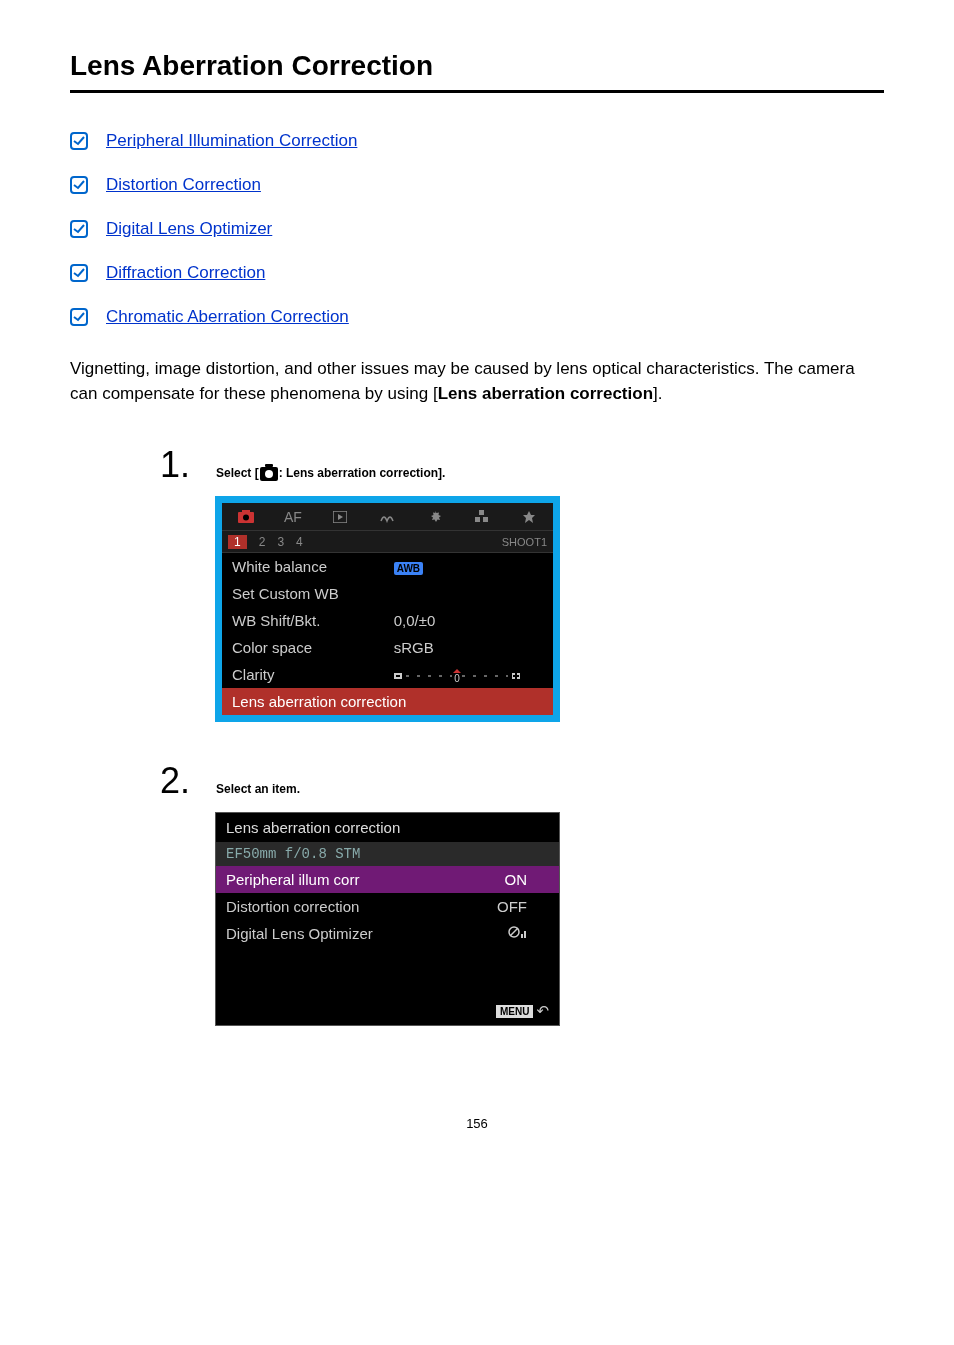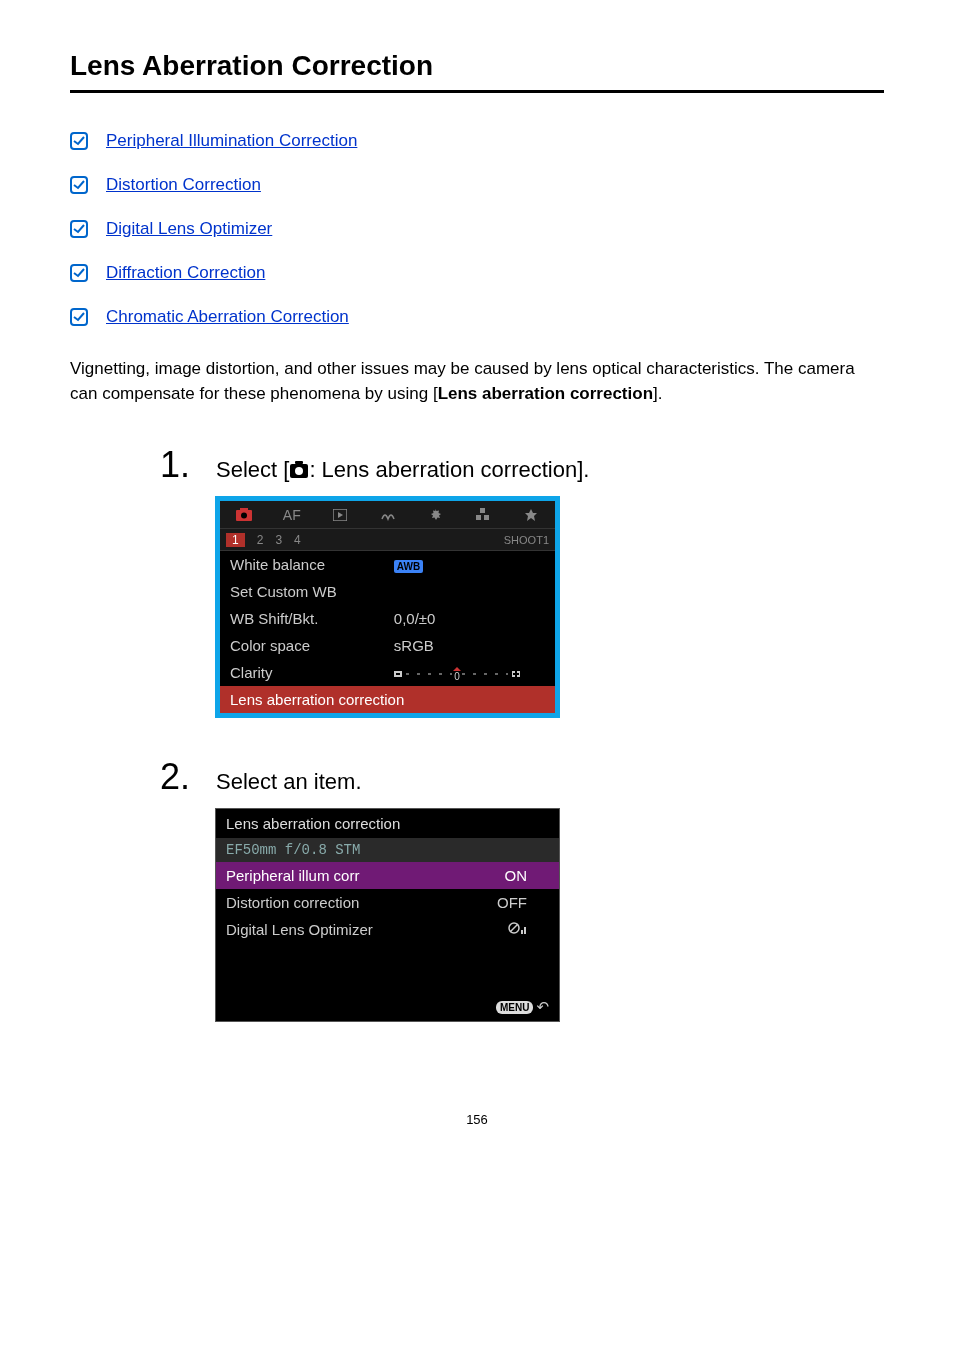--- a/index.html
+++ b/index.html
@@ -67,22 +67,22 @@
       margin-bottom: 10px;
     }
     .step-num {
       font-size: 36px;
       font-weight: normal;
       margin-right: 16px;
       width: 40px;
       text-align: left;
     }
     .step-title {
-      font-size: 22px;
-      font-weight: normal;
+      font-size: 12px;
+      font-weight: bold;
     }
     .cam-icon-inline {
       display: inline-block;
       width: 18px;
       height: 14px;
       background: #000;
       border-radius: 2px;
       position: relative;
       vertical-align: middle;
       margin: 0 1px;
@@ -105,21 +105,21 @@
       width: 8px;
       height: 8px;
       background: #fff;
       border-radius: 50%;
     }
     
     .menu-screen {
       width: 345px;
       margin-left: 55px;
       background: #000;
-      border: 5px solid #0ea5e9;
+      border: 7px solid #0ea5e9;
       font-size: 15px;
     }
     .menu-tabs {
       display: flex;
       height: 28px;
       background: #1a1a1a;
       align-items: center;
       border-bottom: 1px solid #333;
     }
     .menu-tab {
@@ -237,21 +237,21 @@
       display: inline-flex;
       align-items: center;
       gap: 3px;
     }
     .menu-badge {
       background: #ddd;
       color: #000;
       font-size: 10px;
       font-weight: bold;
       padding: 1px 4px;
-      border-radius: 6px;
+      border-radius: 0;
     }
     .return-arrow {
       color: #ccc;
       font-size: 15px;
     }
     .page-num {
       text-align: center;
       font-size: 13px;
       margin-top: 90px;
       color: #000;

